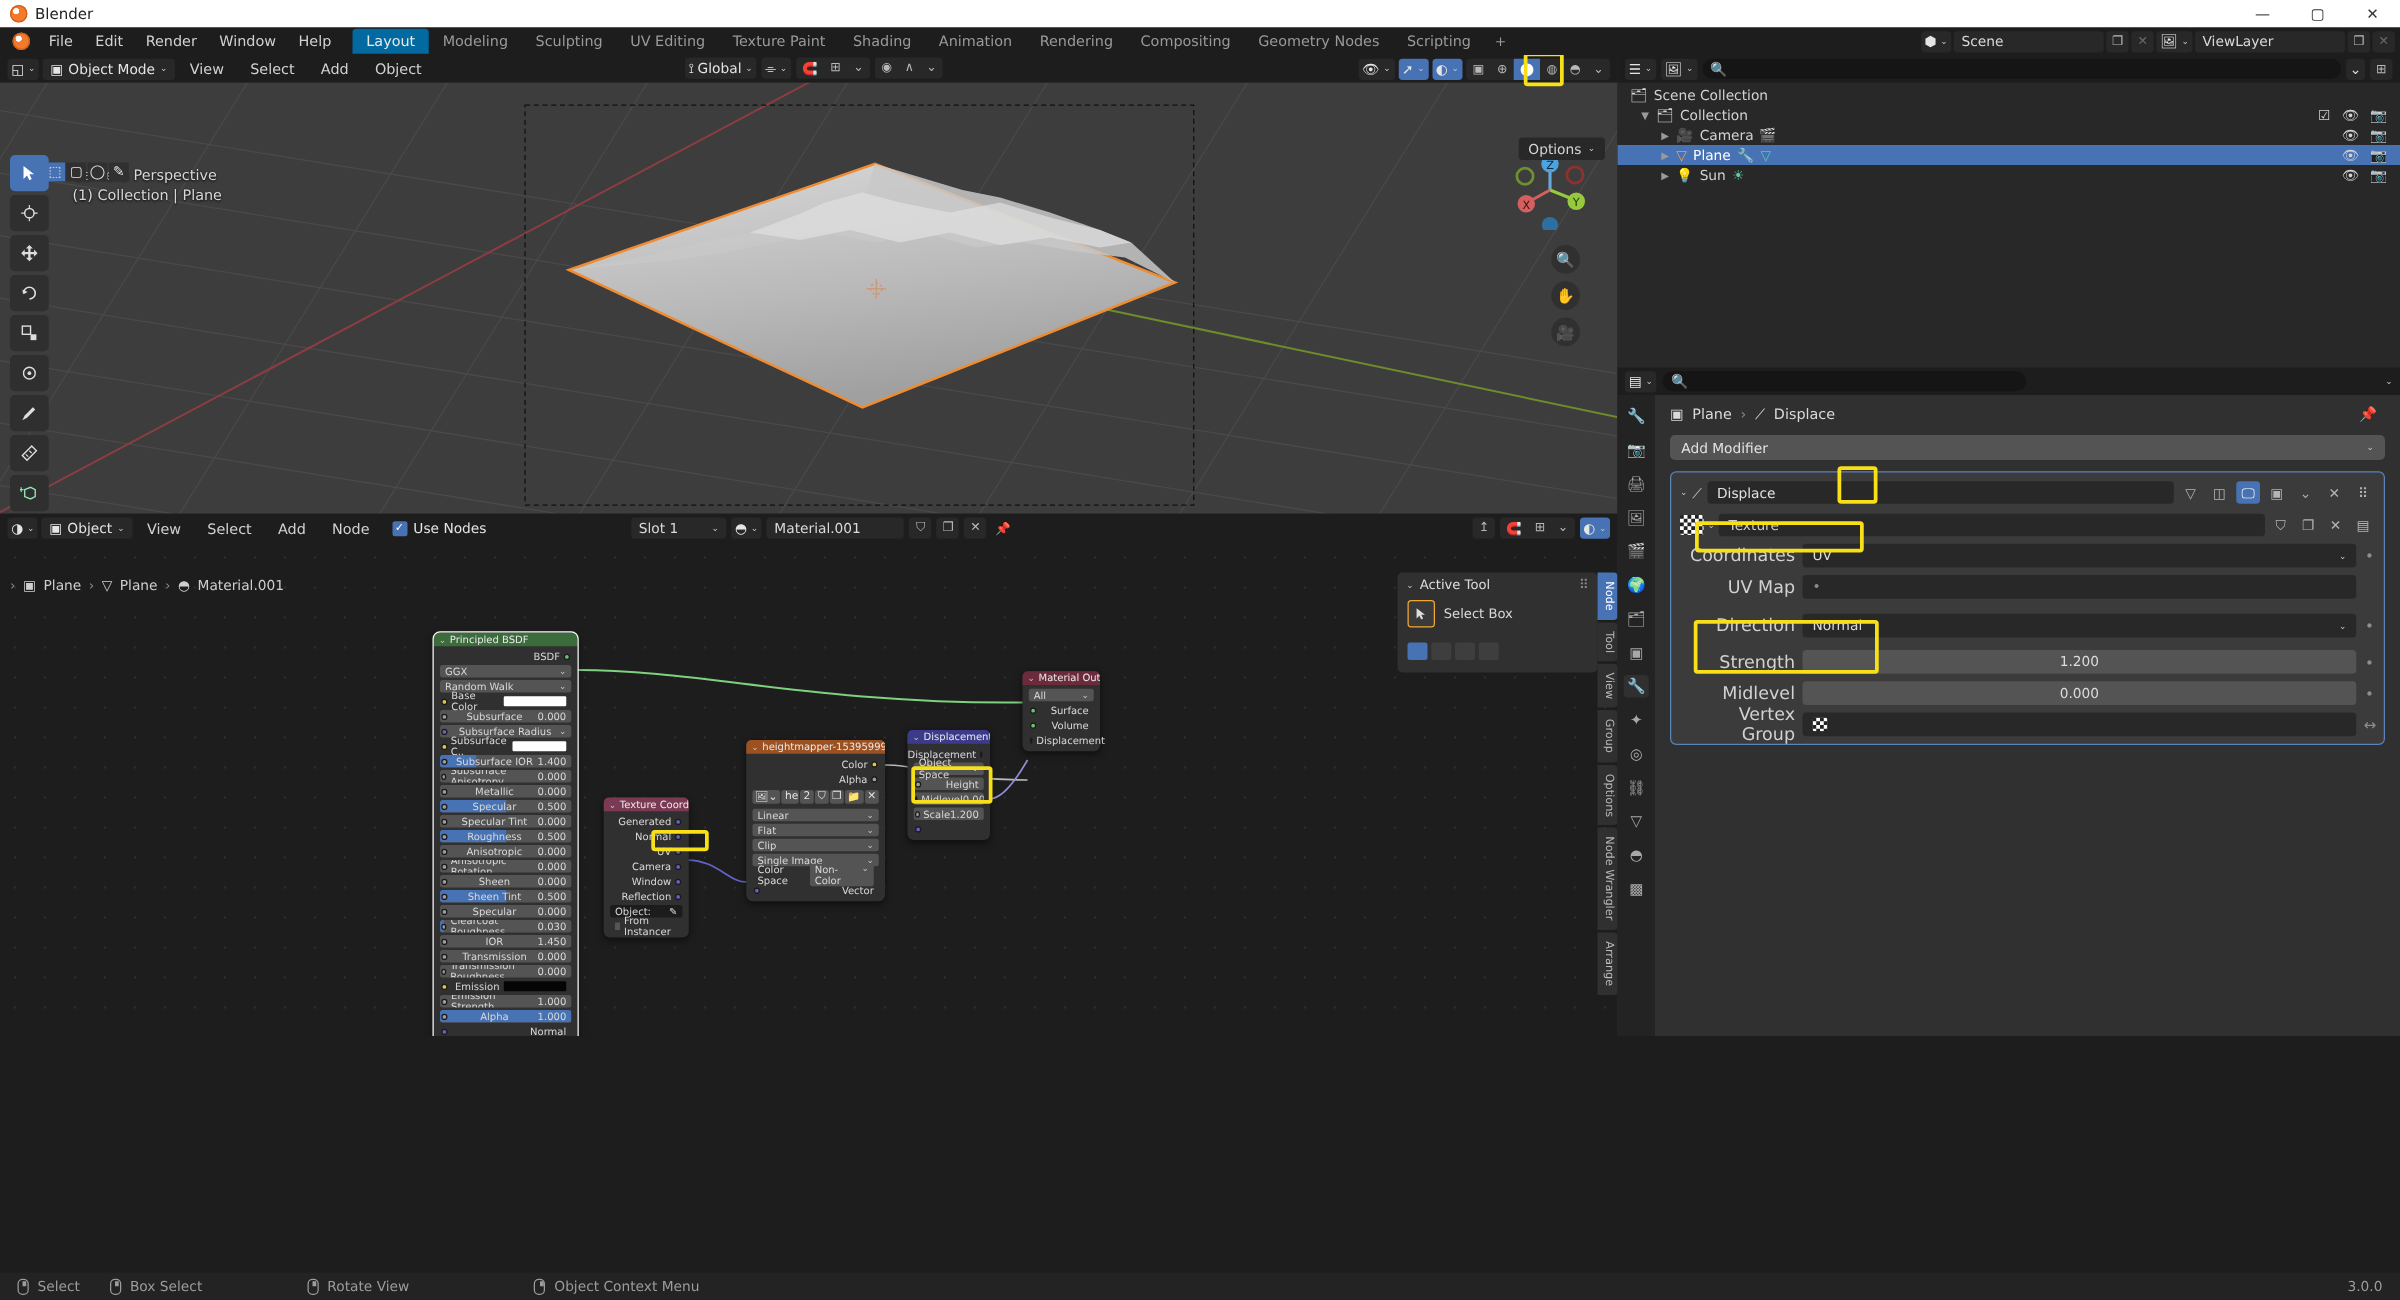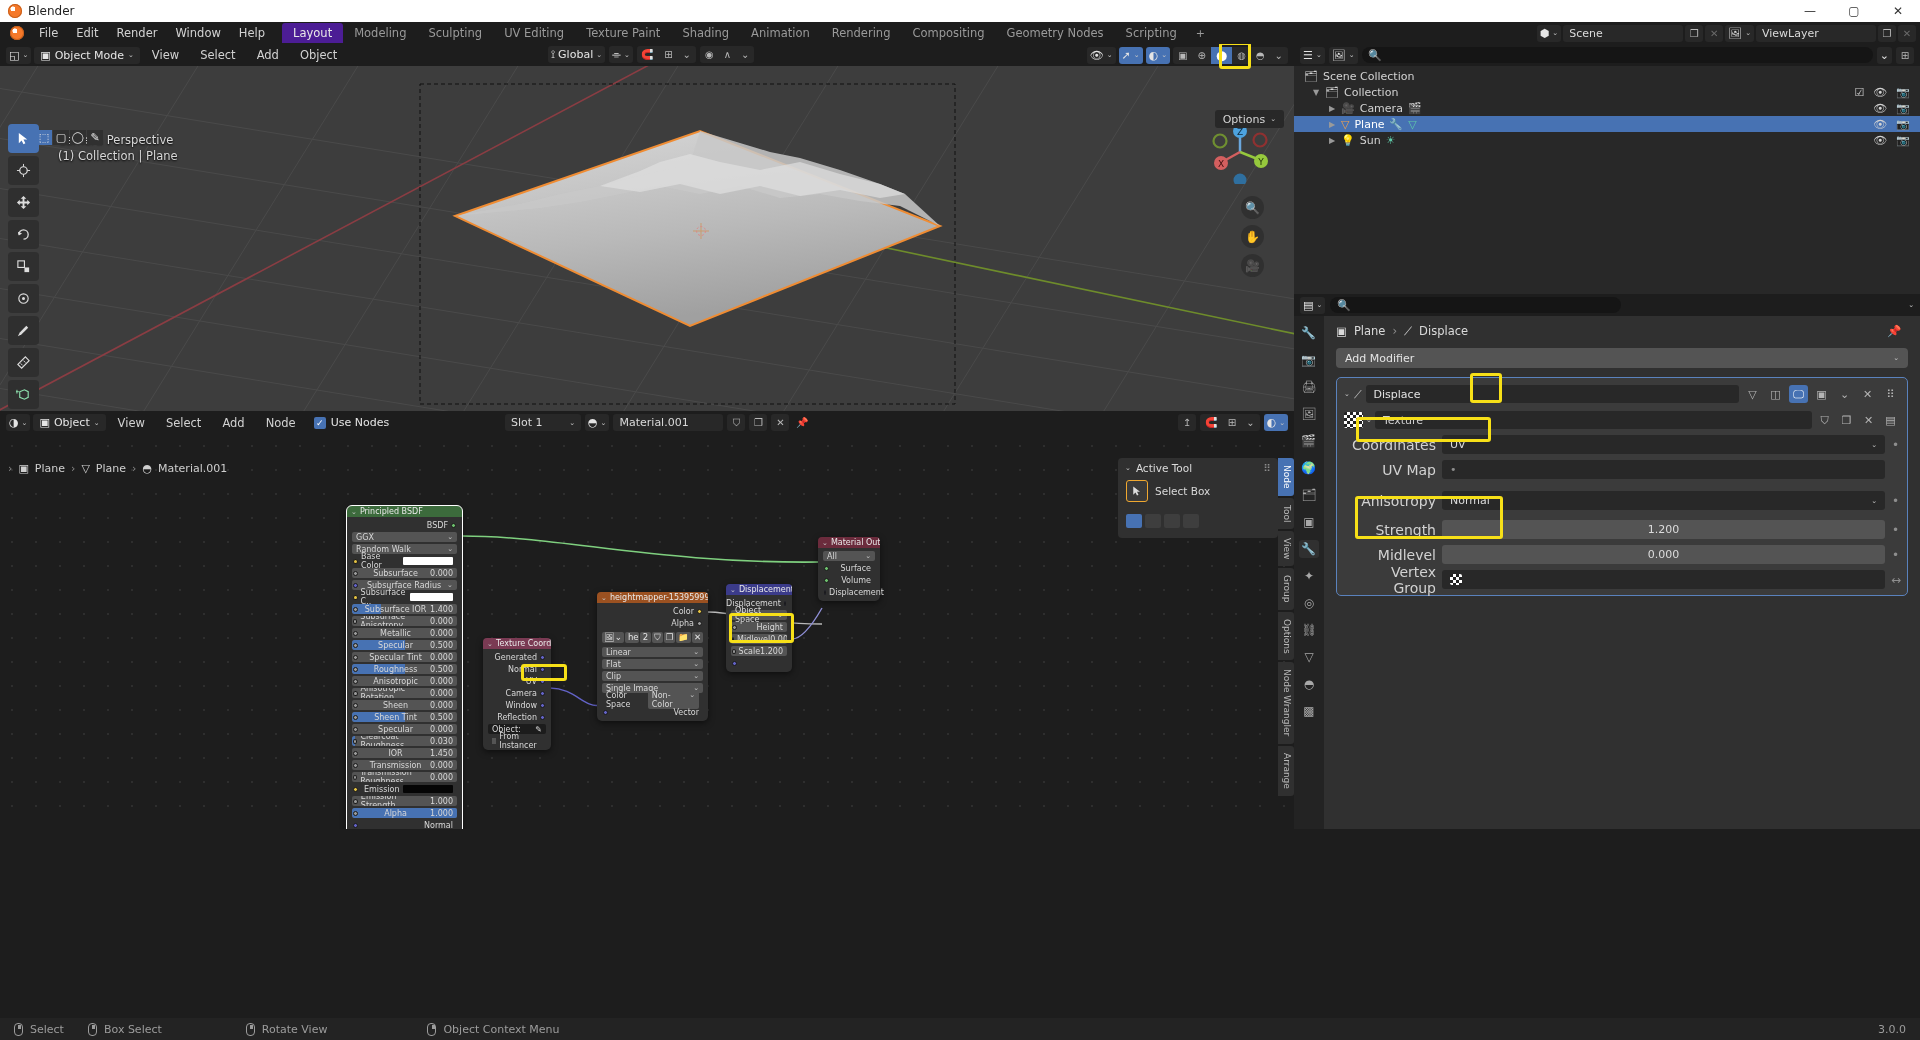--- a/index.html
+++ b/index.html
@@ -29,21 +29,21 @@
   
   .topbar {
     position:absolute; left:0; top:22px; width:1920px; height:22px;
     background:#1d1d1d; display:flex; align-items:center; gap:0;
   }
   .topbar .blogo-sm { margin: 0 6px 0 10px; }
   .menu-item { padding:2px 9px; color:#d2d2d2; font-size:11.5px; white-space:nowrap; }
   .ws-tabs { display:flex; align-items:center; margin-left:8px; height:22px; }
   .ws-tab { padding:3px 11px; color:#9a9a9a; font-size:11.5px; white-space:nowrap;
     border-radius:3px 3px 0 0; }
-  .ws-tab.active { background:#4c1d95; color:#e8e8e8; }
+  .ws-tab.active { background:#0369a1; color:#e8e8e8; }
   .ws-plus { padding:3px 8px; color:#9a9a9a; }
 
   .topbar-right {
     position:absolute; right:0; top:0; height:22px; display:flex; align-items:center; gap:2px;
     padding-right:4px;
   }
   .ctl-dd { display:flex; align-items:center; background:#282828; border-radius:3px;
     height:17px; padding:0 3px; gap:3px; }
   .ctl-field { display:flex; align-items:center; background:#282828; height:17px;
     border-radius:3px; padding:0 6px; min-width:120px; color:#dadada; }
@@ -1058,21 +1058,21 @@
         <div class="prow">
           <span class="plabel">UV Map</span>
           <span class="pfield">
             <span style="color:#8d8d8d;">•</span>
             <span></span>
           </span>
           <span class="pdot"></span>
         </div>
 
         <div class="prow" style="margin-top:12px;">
-          <span class="plabel">Anisotropy</span>
+          <span class="plabel">Direction</span>
           <span class="pfield" style="justify-content:space-between;">
             <span>Normal</span>
             <span class="chev">⌄</span>
           </span>
           <span class="pdot">•</span>
         </div>
 
         <div class="prow" style="margin-top:10px;">
           <span class="plabel">Strength</span>
           <span class="pfield val">1.200</span>

